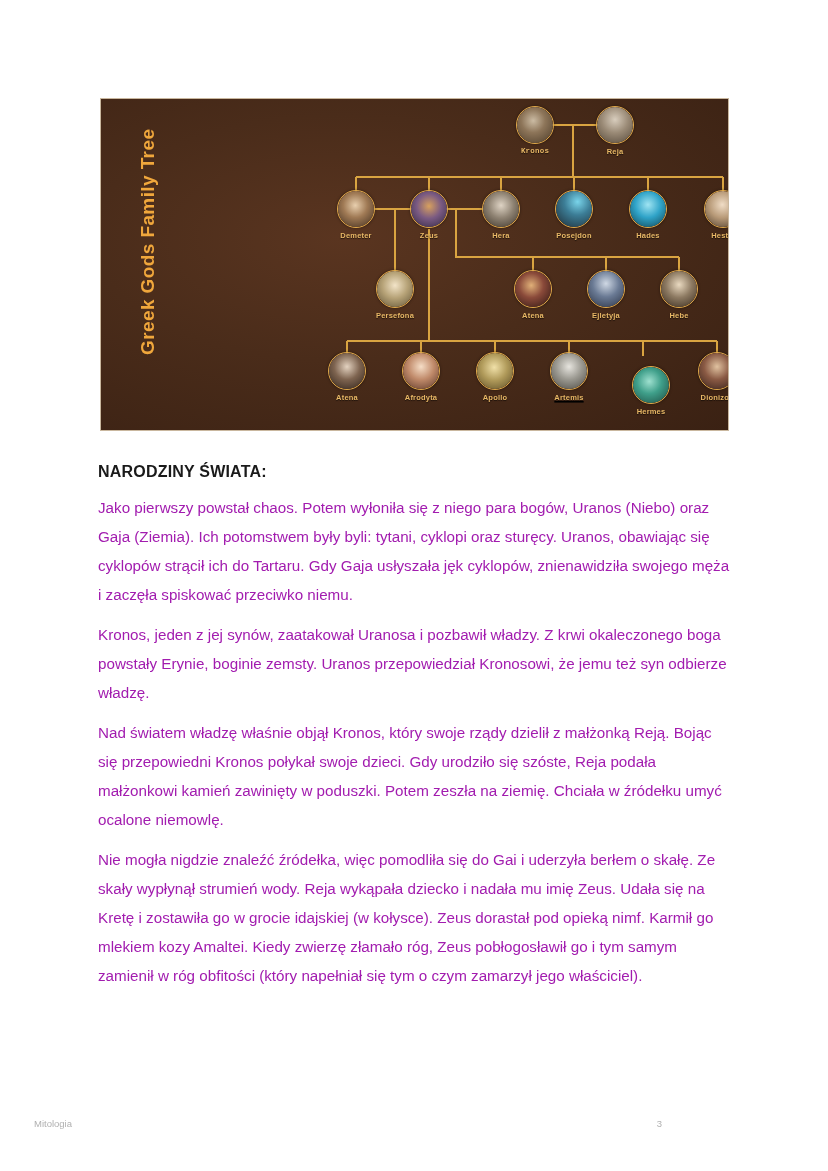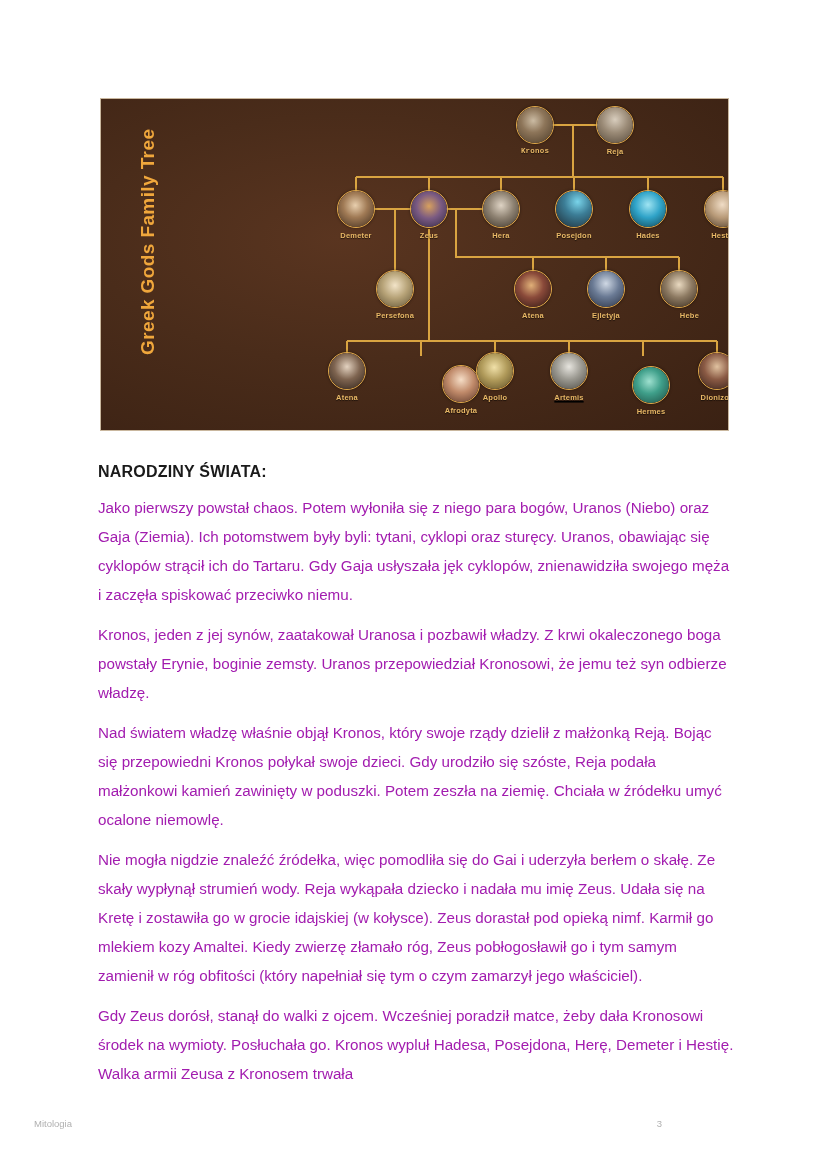--- a/index.html
+++ b/index.html
@@ -266,34 +266,34 @@
           <div class="portrait p-ares"></div>
         </div>
       <div class="nlabel">Atena</div>
     </div>
     <div class="node" style="left:505px; top:171px;">
       <div class="ring">
           <div class="portrait p-ejletyja"></div>
         </div>
       <div class="nlabel">Ejletyja</div>
     </div>
-    <div class="node" style="left:578px; top:171px;text-align:right;">
+    <div class="node" style="left:578px; top:171px;">
       <div class="ring">
           <div class="portrait p-hebe"></div>
         </div>
       <div class="nlabel">Hebe</div>
     </div>
 
     <div class="node" style="left:246px; top:253px;">
       <div class="ring">
           <div class="portrait p-atena"></div>
         </div>
       <div class="nlabel">Atena</div>
     </div>
-    <div class="node" style="left:320px; top:266px;margin-left:40px;">
+    <div class="node" style="left:320px; top:253px;">
       <div class="ring">
           <div class="portrait p-afrodyta"></div>
         </div>
       <div class="nlabel">Afrodyta</div>
     </div>
     <div class="node" style="left:394px; top:253px;">
       <div class="ring">
           <div class="portrait p-apollo"></div>
         </div>
       <div class="nlabel">Apollo</div>
@@ -319,21 +319,20 @@
 
   </div>
 
   <h1 class="doc-heading">NARODZINY ŚWIATA:</h1>
 
   <div class="doc-body">
     <p>Jako pierwszy powstał chaos. Potem wyłoniła się z niego para bogów, Uranos (Niebo) oraz Gaja (Ziemia). Ich potomstwem były byli: tytani, cyklopi oraz sturęcy. Uranos, obawiając się cyklopów strącił ich do Tartaru. Gdy Gaja usłyszała jęk cyklopów, znienawidziła swojego męża i zaczęła spiskować przeciwko niemu.</p>
     <p>Kronos, jeden z jej synów, zaatakował Uranosa i pozbawił władzy. Z krwi okaleczonego boga powstały Erynie, boginie zemsty. Uranos przepowiedział Kronosowi, że jemu też syn odbierze władzę.</p>
     <p>Nad światem władzę właśnie objął Kronos, który swoje rządy dzielił z małżonką Reją. Bojąc się przepowiedni Kronos połykał swoje dzieci. Gdy urodziło się szóste, Reja podała małżonkowi kamień zawinięty w poduszki.  Potem zeszła na ziemię. Chciała w źródełku umyć ocalone niemowlę.</p>
     <p>Nie mogła nigdzie znaleźć źródełka, więc pomodliła się do Gai i uderzyła berłem o skałę. Ze skały wypłynął strumień wody. Reja wykąpała dziecko i nadała mu imię Zeus. Udała się na Kretę i zostawiła go w grocie idajskiej (w kołysce). Zeus dorastał pod opieką nimf. Karmił go mlekiem kozy Amaltei. Kiedy zwierzę złamało róg, Zeus pobłogosławił go i tym samym zamienił w róg obfitości (który napełniał się tym o czym zamarzył jego właściciel).</p>
-    <p>Gdy Zeus dorósł, stanął do walki z ojcem. Wcześniej poradził matce, żeby dała Kronosowi środek na wymioty. Posłuchała go. Kronos wypluł Hadesa, Posejdona, Herę, Demeter i Hestię. Walka armii Zeusa z Kronosem trwała</p>
   </div>
 
   <div class="footer">
     <div class="footer-left">Mitologia</div>
     <div class="footer-right">3</div>
   </div>
 
 </div>
 
 </body></html>

